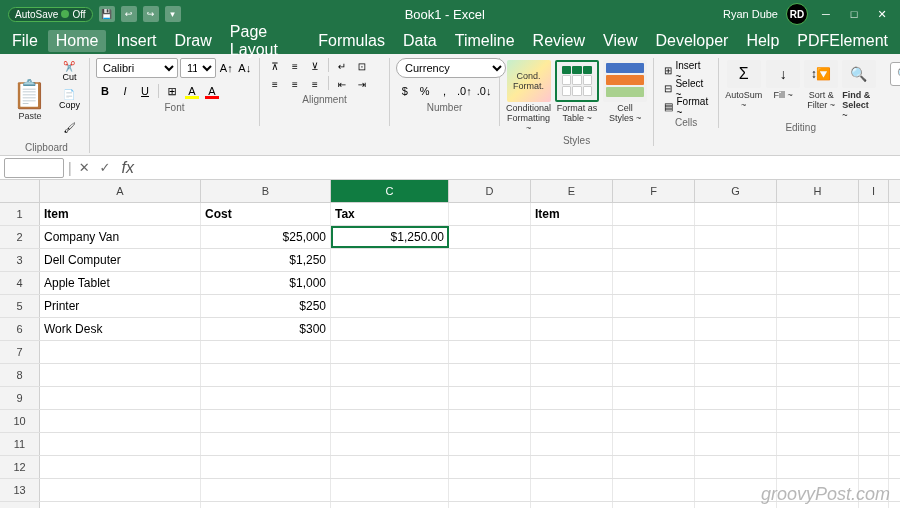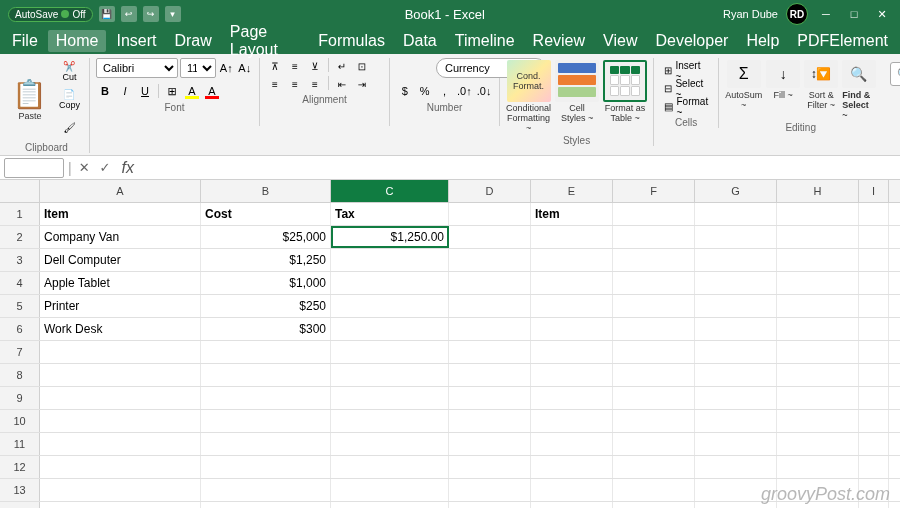--- a/index.html
+++ b/index.html
@@ -92,21 +92,21 @@
     .paste-icon { font-size: 28px; }
 
     
     .font-row { display: flex; align-items: center; gap: 2px; }
     .font-select { height: 20px; font-size: 11px; border: 1px solid #aaa; border-radius: 2px; background: #fff; padding: 0 2px; width: 90px; cursor: pointer; }
     .font-size-select { height: 20px; font-size: 11px; border: 1px solid #aaa; border-radius: 2px; background: #fff; padding: 0 2px; width: 36px; cursor: pointer; }
     .font-btn { width: 18px; height: 18px; display: flex; align-items: center; justify-content: center; border: 1px solid transparent; border-radius: 2px; cursor: pointer; font-size: 11px; }
     .font-row2 { display: flex; align-items: center; gap: 2px; margin-top: 2px; }
 
     
-    .num-select { height: 20px; font-size: 11px; border: 1px solid #aaa; border-radius: 10px; background: #fff; padding: 0 4px; width: 110px; cursor: pointer; margin-left: 40px; }
+    .num-select { height: 20px; font-size: 11px; border: 1px solid #aaa; border-radius: 10px; background: #fff; padding: 0 4px; width: 110px; cursor: pointer; }
     .num-row { display: flex; align-items: center; gap: 2px; margin-top: 2px; }
     .num-btn { width: 22px; height: 18px; display: flex; align-items: center; justify-content: center; border: 1px solid transparent; border-radius: 2px; cursor: pointer; font-size: 11px; }
 
     
     .formula-bar {
       display: flex;
       align-items: center;
       height: 24px;
       border-bottom: 1px solid #d0d0d0;
       background: #fff;
@@ -342,43 +342,43 @@
       <div class="ribbon-label">Number</div>
     </div>
 
     <div class="ribbon-group" style="padding:0 6px;">
       <div style="display:flex;gap:4px;align-items:flex-start;padding-top:2px;">
         <div style="display:flex;flex-direction:column;align-items:center;">
           <div style="width:44px;height:42px;background:linear-gradient(135deg,#c6efce,#ffeb9c,#ffc7ce);border-radius:2px;cursor:pointer;display:flex;align-items:center;justify-content:center;font-size:9px;color:#333;text-align:center;">Cond. Format.</div>
           <div style="font-size:9px;color:#333;text-align:center;margin-top:1px;">Conditional<br>Formatting ~</div>
         </div>
         <div style="display:flex;flex-direction:column;align-items:center;">
-          <div style="width:44px;height:42px;background:#f0f0f0;border-radius:2px;cursor:pointer;display:flex;flex-direction:column;gap:2px;padding:3px;">
-            <div style="height:10px;background:#4472c4;border-radius:1px;"></div>
-            <div style="height:10px;background:#ed7d31;border-radius:1px;"></div>
-            <div style="height:10px;background:#a9d18e;border-radius:1px;"></div>
-          </div>
-          <div style="font-size:9px;color:#333;text-align:center;margin-top:1px;">Cell<br>Styles ~</div>
-        </div>
-        <div style="display:flex;flex-direction:column;align-items:center;">
           <div style="width:44px;height:42px;background:#f0f0f0;border:2px solid #107C41;border-radius:2px;cursor:pointer;display:flex;align-items:center;justify-content:center;">
             <div style="display:grid;grid-template-columns:1fr 1fr 1fr;gap:1px;width:30px;height:30px;">
               <div style="background:#107C41;border-radius:1px;"></div>
                 <div style="background:#107C41;border-radius:1px;"></div>
                 <div style="background:#107C41;border-radius:1px;"></div>
               <div style="background:#fff;border:1px solid #ccc;border-radius:1px;"></div>
                 <div style="background:#fff;border:1px solid #ccc;border-radius:1px;"></div>
                 <div style="background:#fff;border:1px solid #ccc;border-radius:1px;"></div>
               <div style="background:#fff;border:1px solid #ccc;border-radius:1px;"></div>
                 <div style="background:#fff;border:1px solid #ccc;border-radius:1px;"></div>
                 <div style="background:#fff;border:1px solid #ccc;border-radius:1px;"></div>
             </div>
           </div>
           <div style="font-size:9px;color:#333;text-align:center;margin-top:1px;">Format as<br>Table ~</div>
         </div>
+        <div style="display:flex;flex-direction:column;align-items:center;">
+          <div style="width:44px;height:42px;background:#f0f0f0;border-radius:2px;cursor:pointer;display:flex;flex-direction:column;gap:2px;padding:3px;">
+            <div style="height:10px;background:#4472c4;border-radius:1px;"></div>
+            <div style="height:10px;background:#ed7d31;border-radius:1px;"></div>
+            <div style="height:10px;background:#a9d18e;border-radius:1px;"></div>
+          </div>
+          <div style="font-size:9px;color:#333;text-align:center;margin-top:1px;">Cell<br>Styles ~</div>
+        </div>
       </div>
       <div class="ribbon-label">Styles</div>
     </div>
 
     <div class="ribbon-group" style="padding:0 6px;">
       <div class="cells-mini" style="padding-top:4px;">
         <div class="cells-mini-btn">
           <span>⊞</span>
           <span>Insert ~</span>
         </div>

